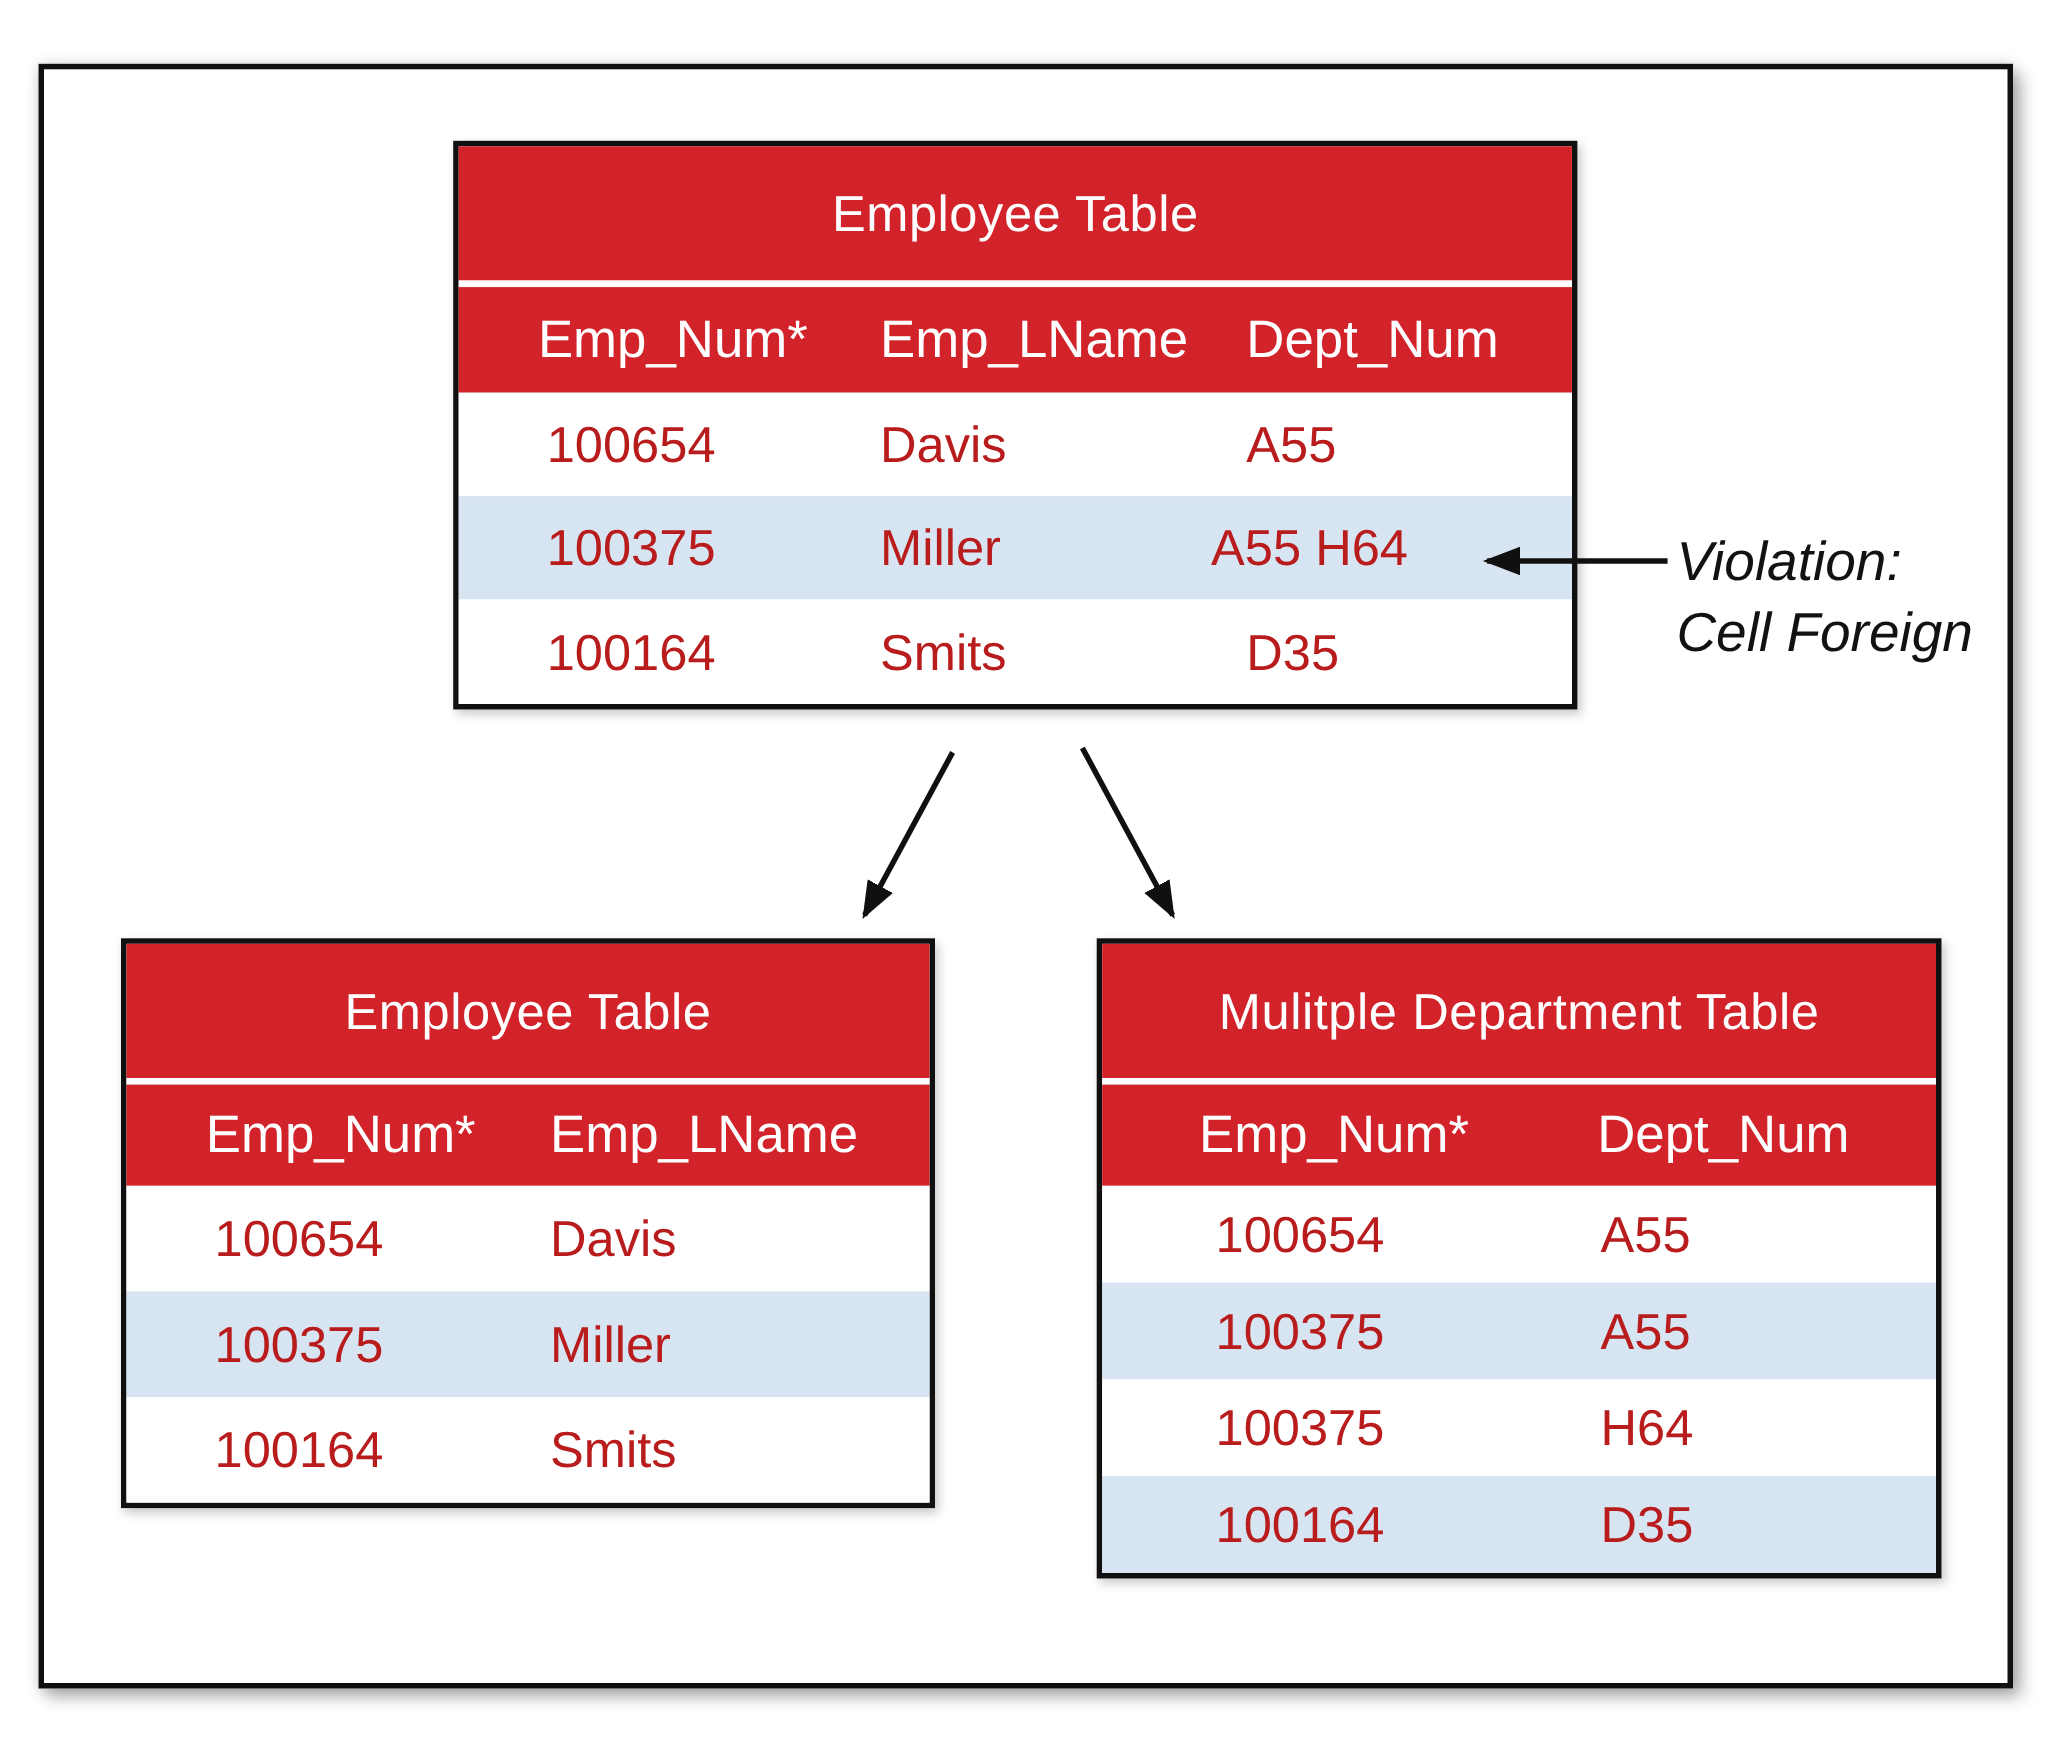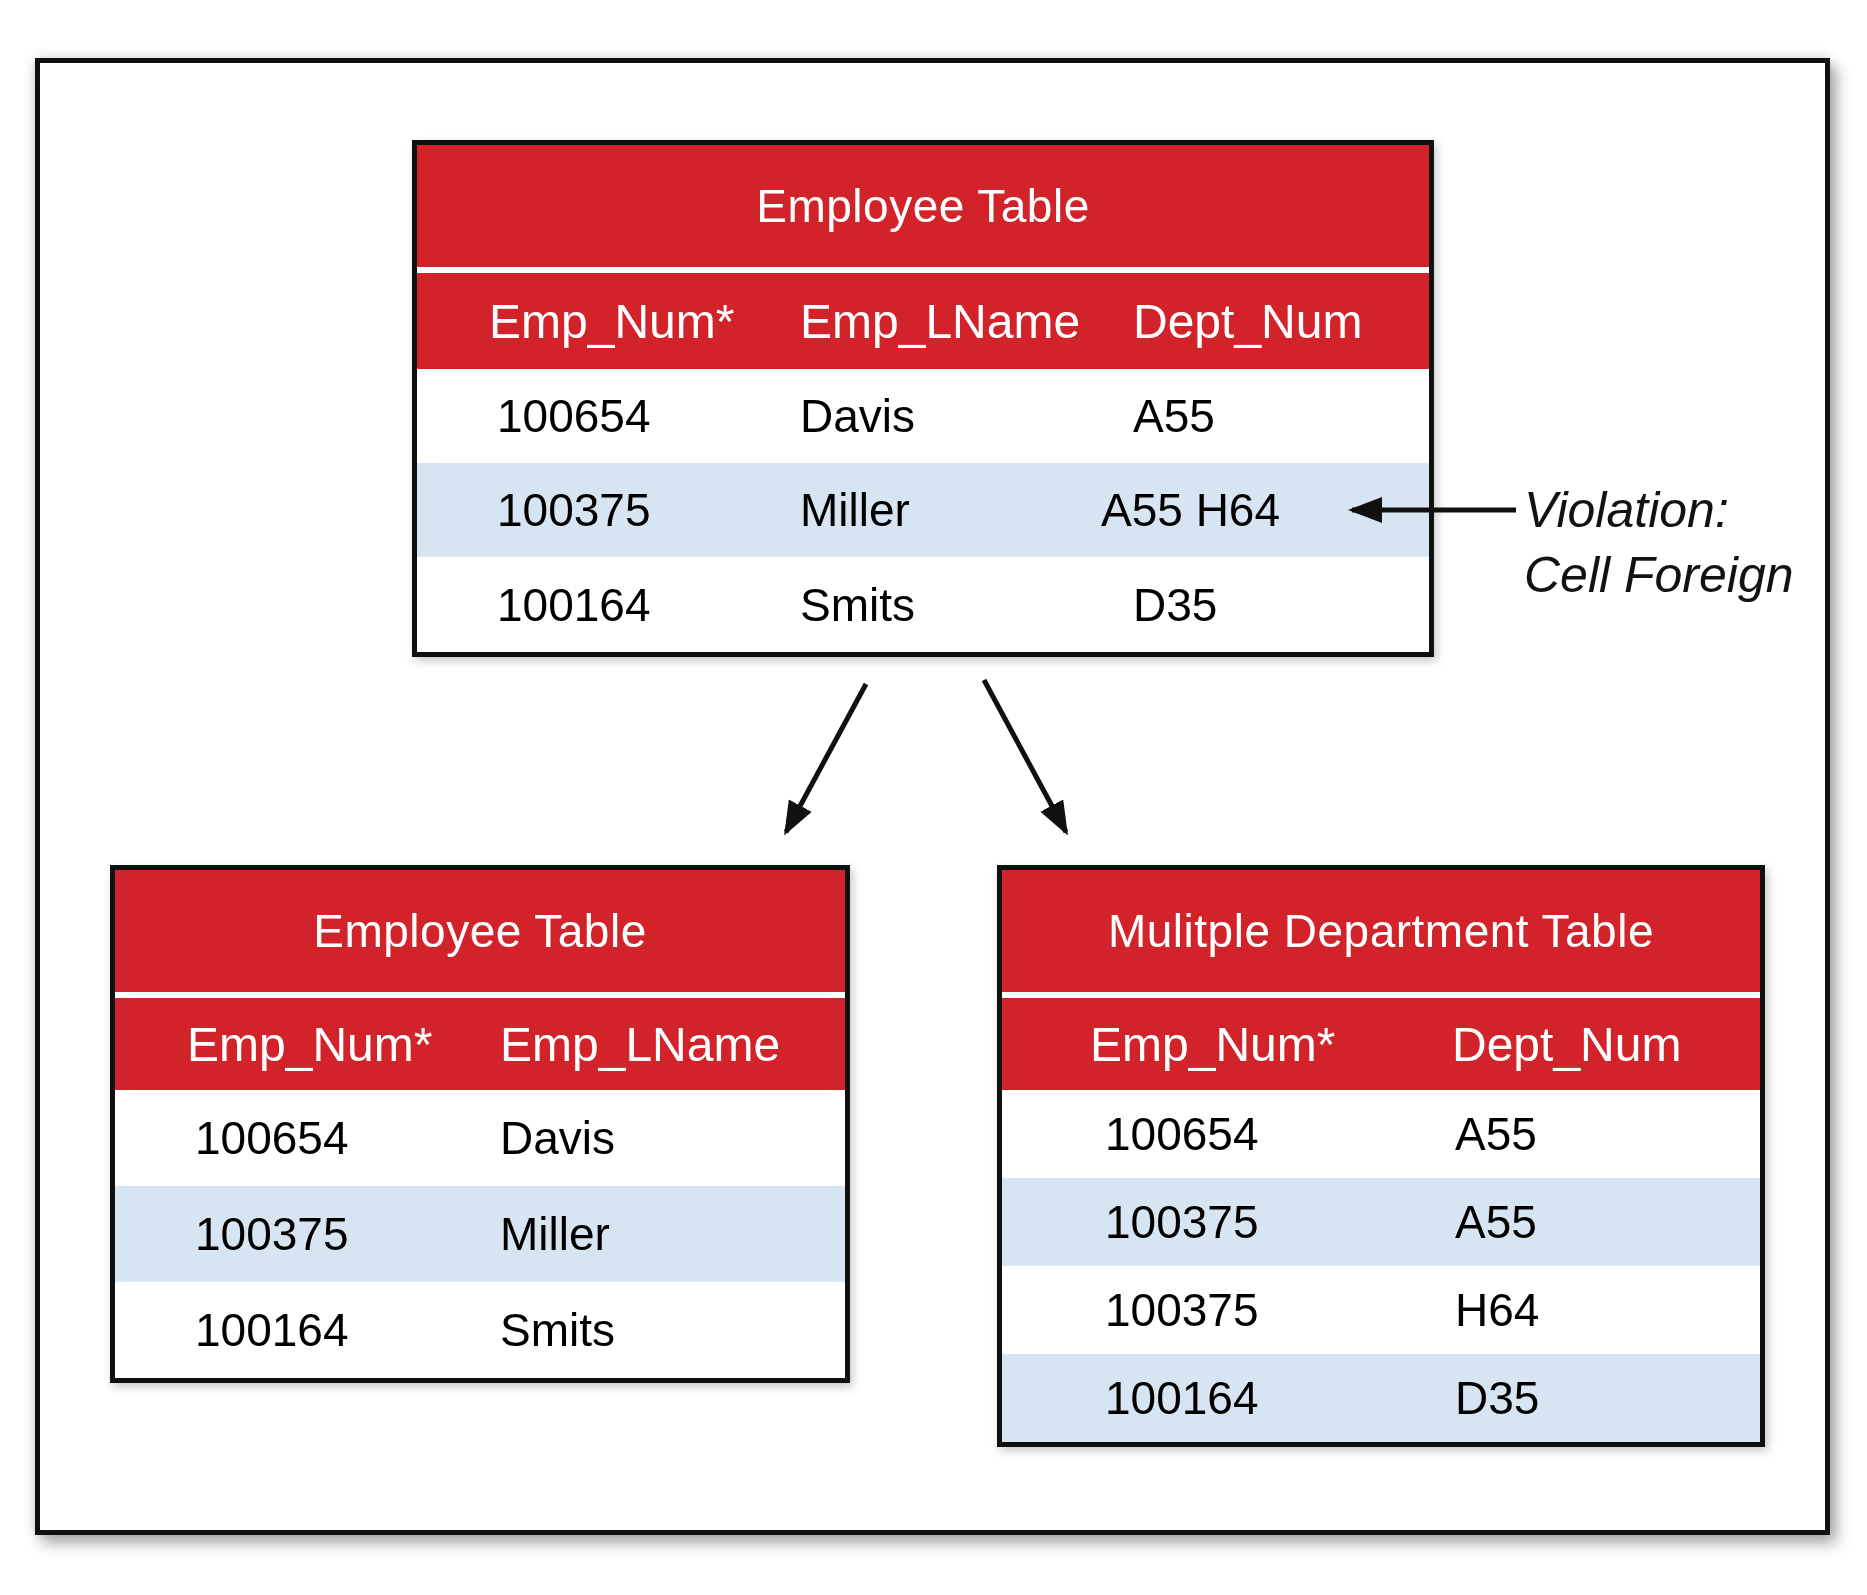--- a/index.html
+++ b/index.html
@@ -25,21 +25,20 @@
     box-shadow: 7px 9px 14px rgba(0,0,0,0.30), 0 0 12px rgba(0,0,0,0.16);
   }
   
   .tbl {
     position: absolute;
     border: 5px solid #101010;
     background: #ffffff;
     display: flex;
     flex-direction: column;
     box-shadow: 3px 4px 9px rgba(0,0,0,0.22);
-    margin-top: 12px;
   }
   .title-band {
     background: var(--red, #D2232A);
     color: #ffffff;
     display: flex;
     align-items: center;
     justify-content: center;
     font-size: 46px;
     letter-spacing: 0.5px;
   }
@@ -47,21 +46,21 @@
   .hdr-band {
     background: var(--red, #D2232A);
     color: #ffffff;
     position: relative;
     font-size: 48px;
     flex: 0 0 auto;
   }
   .data-row {
     position: relative;
     font-size: 46px;
-    color: #000000;
+    color: #b91c1c;
     flex: 0 0 auto;
     background: #ffffff;
   }
   .data-row.alt { background: var(--blue, #D7E4F1); }
   .cell {
     position: absolute;
     top: 50%;
     transform: translateY(-50%);
     white-space: nowrap;
   }

